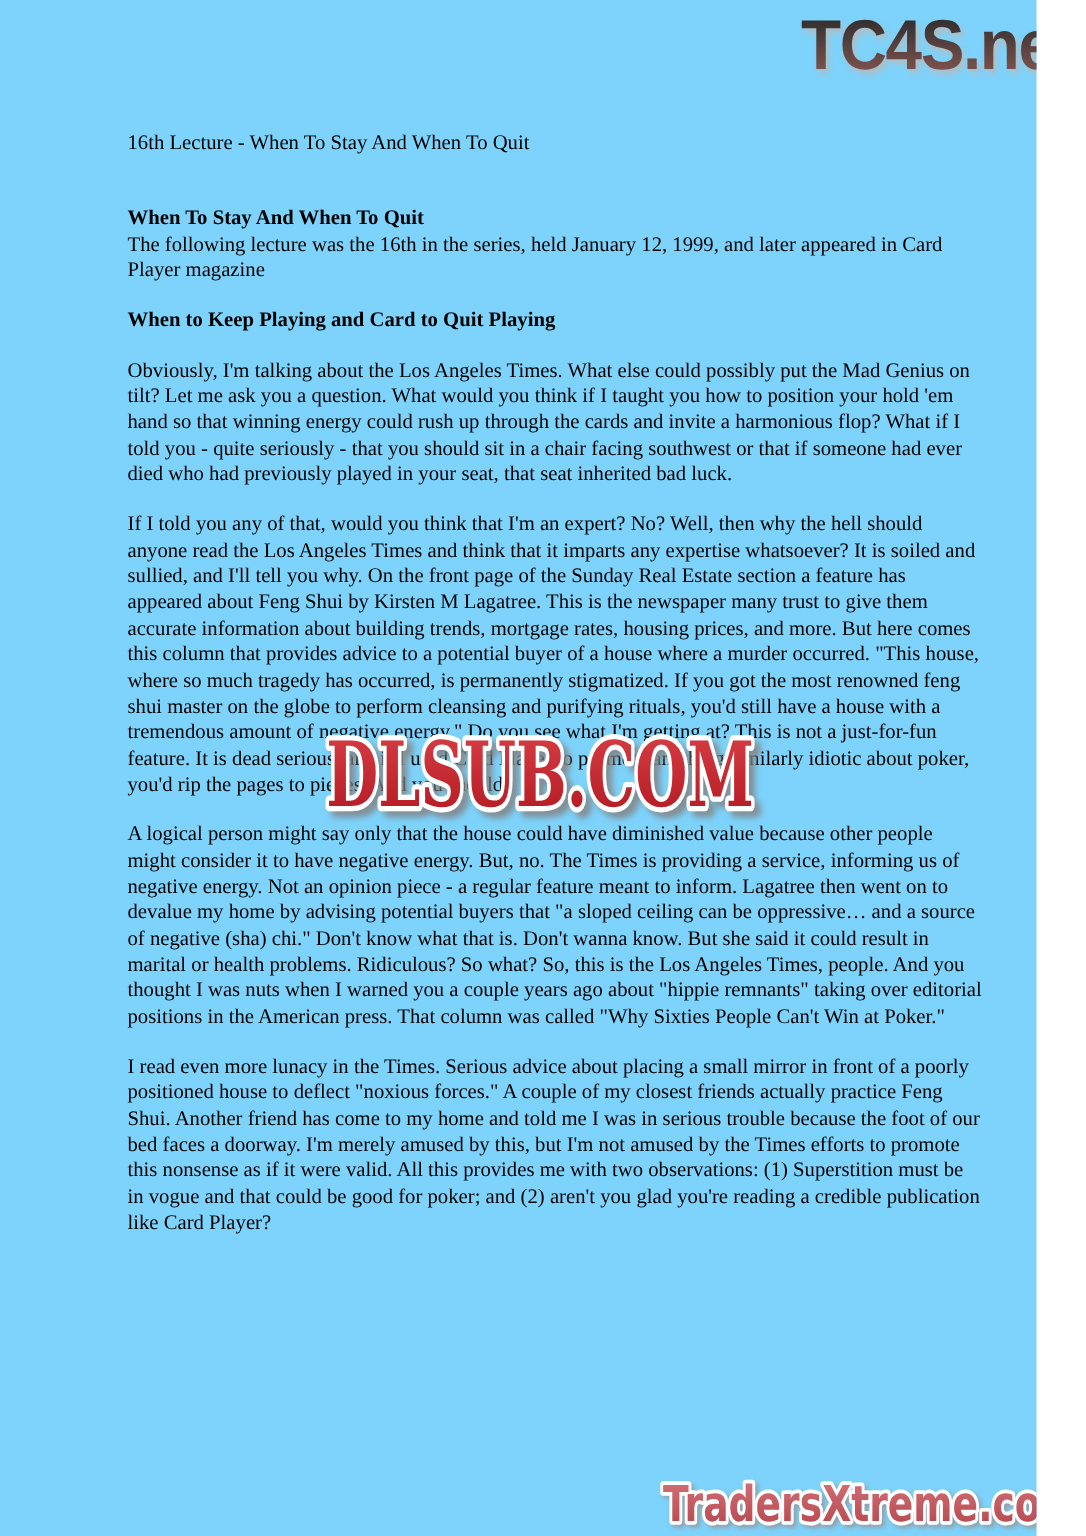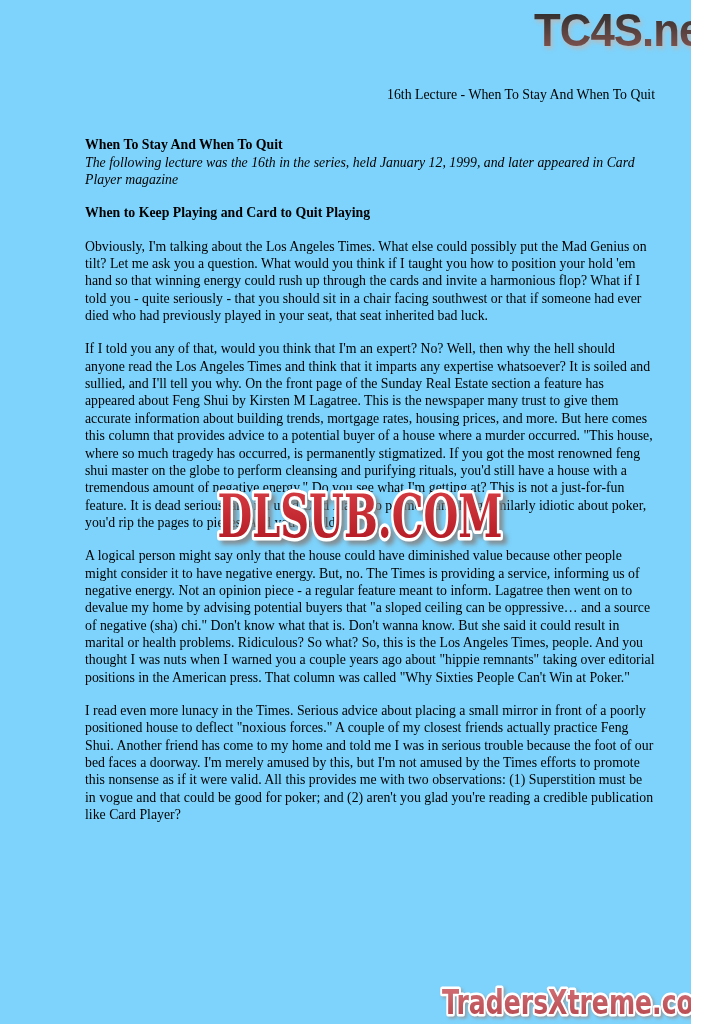--- a/index.html
+++ b/index.html
@@ -28,23 +28,23 @@
   }
   .content {
     position: absolute;
     left: 85px;
     top: 86px;
     width: 570px;
     font-size: 13.8px;
     line-height: 17.35px;
   }
   .content p { margin: 0 0 16px 0; }
-  .doc-title { margin-bottom: 33px !important; text-align: right; }
+  .doc-title { margin-bottom: 33px !important; }
   .h-bold { font-weight: bold; margin-bottom: 0 !important; }
-  .subtitle { font-style: italic; }
+  .subtitle { }
   .watermark {
     position: absolute;
     left: 200px;
     top: 482px;
     width: 320px;
     height: 68px;
     pointer-events: none;
   }
   .watermark text {
     font-family: "DejaVu Serif", serif;

